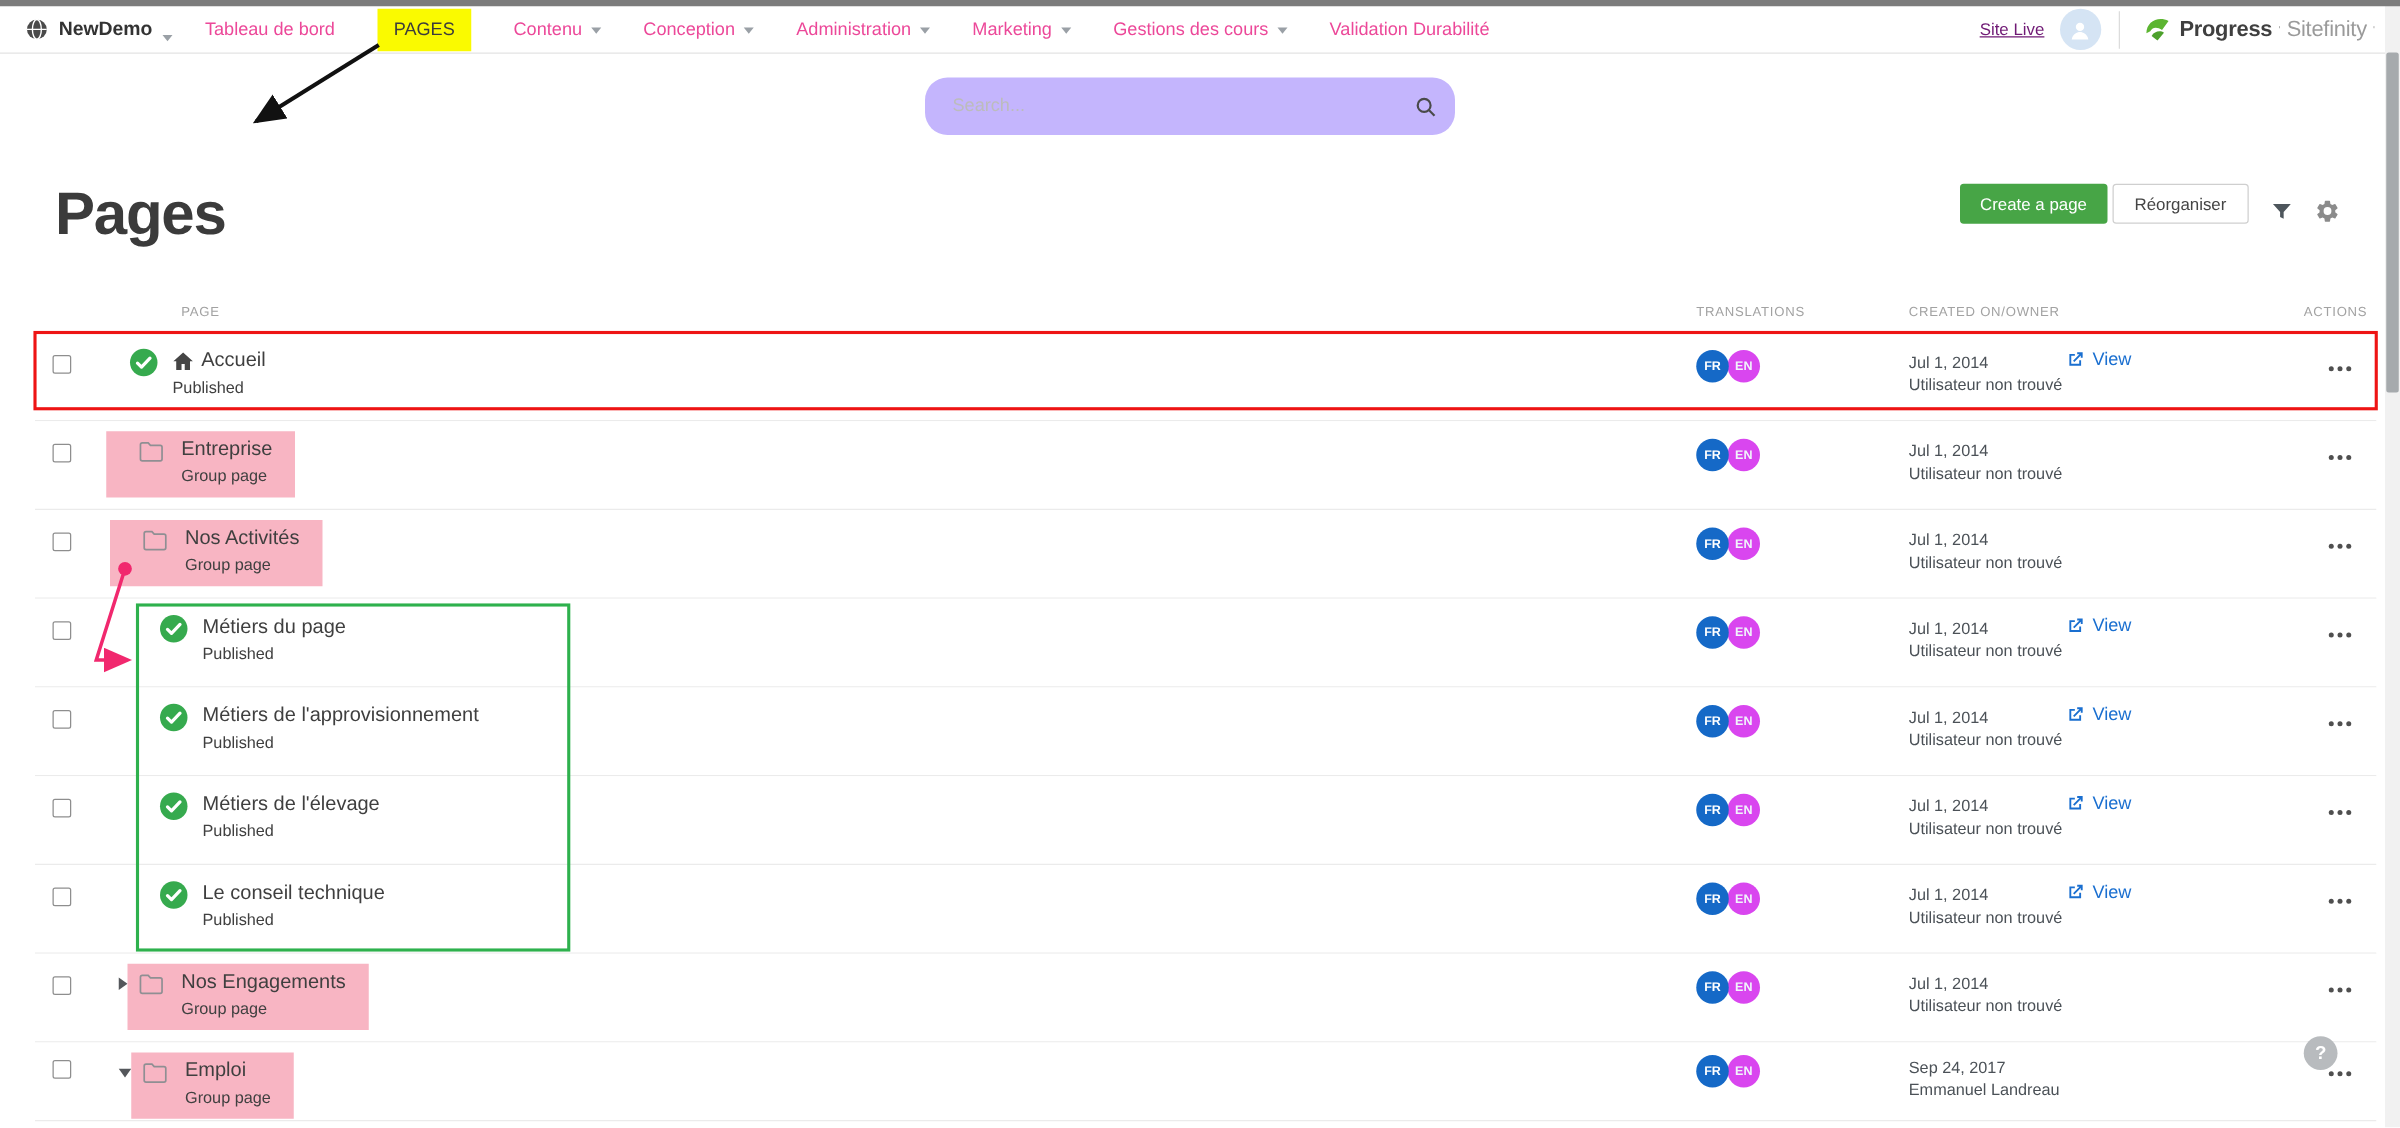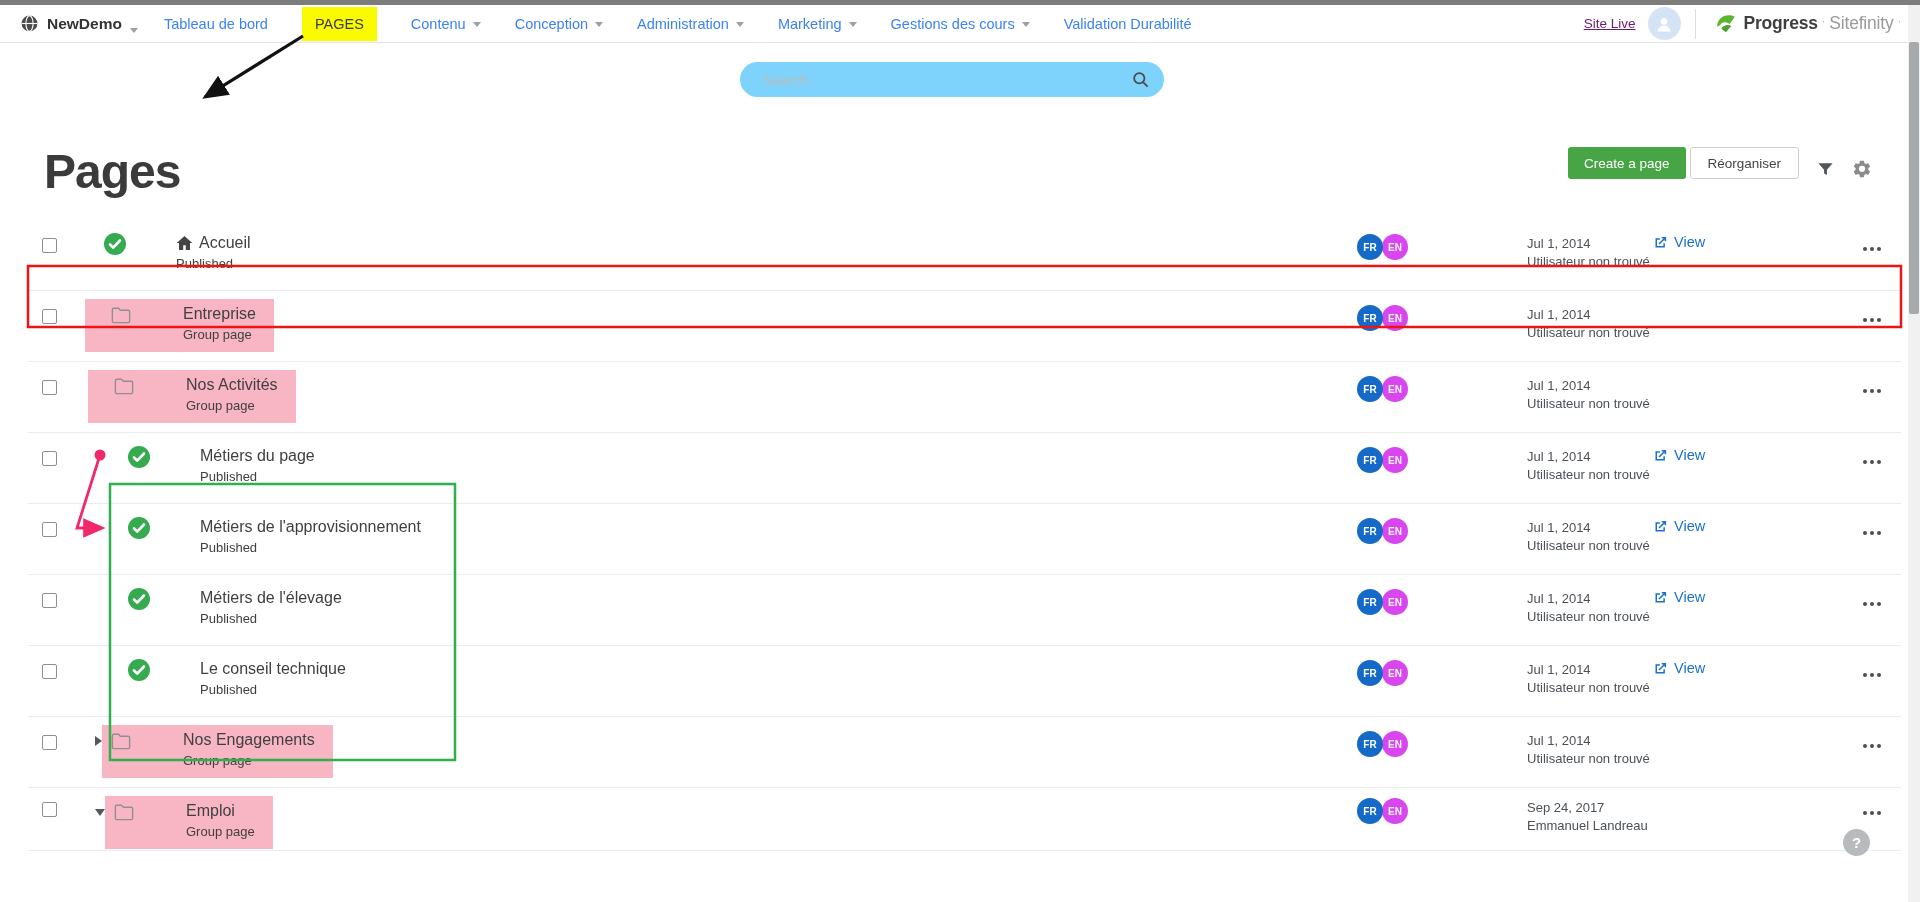--- a/index.html
+++ b/index.html
@@ -12,34 +12,34 @@
   
   .topstrip { position:absolute; top:0; left:0; width:1920px; height:5px; background:#7c7c7c; z-index:70; }
   .navbar {
     position:absolute; top:5px; left:0; width:1920px; height:38px; background:#fff;
     border-bottom:1px solid #e4e4e4; display:flex; align-items:center; padding:0 10px; z-index:20;
   }
   .brand { display:flex; align-items:flex-end; gap:8px; margin:0 26px 0 10px; cursor:pointer; }
   .brand-name { font-size:15.5px; font-weight:bold; color:#333; }
   .caret-down { width:0; height:0; border-left:4.5px solid transparent; border-right:4.5px solid transparent; border-top:5px solid #9aa0a6; margin-top:2px; }
   .nav-items { display:flex; align-items:center; gap:34px; }
-  .nav-item { font-size:14.5px; color:#3b82f6; display:flex; align-items:center; gap:7px; cursor:pointer; white-space:nowrap; }
+  .nav-item { font-size:14.5px; color:#ec4899; display:flex; align-items:center; gap:7px; cursor:pointer; white-space:nowrap; }
   .nav-item.active { background:#fafa00; padding:9px 13px; color:#3c3c3c; }
   .nav-right { margin-left:auto; display:flex; align-items:center; }
   .site-live { color:#701a75; font-size:13.5px; text-decoration:underline; cursor:pointer; }
   .avatar { width:33px; height:33px; border-radius:50%; background:#d5e4f4; margin:0 14px 0 12px; display:flex; align-items:center; justify-content:center; cursor:pointer; }
   .nav-divider { width:1px; height:30px; background:#dcdcdc; margin-right:18px; }
   .logo { display:flex; align-items:center; gap:5px; margin-right:10px; }
   .logo-progress { font-size:17.5px; font-weight:bold; color:#3f3f3f; letter-spacing:-.2px; }
   .logo-sitefinity { font-size:17.5px; color:#9a9a9a; letter-spacing:-.2px; }
   sup.tm { font-size:8px; color:#9a9a9a; }
 
   
   .search-wrap {
-    position:absolute; left:740px; top:62px; width:424px; height:35px; background:#7dd3fc;
+    position:absolute; left:740px; top:62px; width:424px; height:46px; background:#c4b5fd;
     border-radius:18px; display:flex; align-items:center; padding:0 14px 0 20px; z-index:10;
   }
   .search-input { flex:1; border:none; background:transparent; outline:none; font-size:14.5px; color:#555; font-family:"Liberation Sans", sans-serif; }
   .search-input::placeholder { color:#bcbcbc; }
 
   
   .page-title { position:absolute; left:44px; top:112px; font-size:48px; font-weight:bold; color:#3b3b3b; letter-spacing:-1px; z-index:10; }
   .toolbar { position:absolute; left:1568px; top:147px; display:flex; align-items:flex-end; z-index:10; }
   .btn-create { height:32px; padding:0 16px; background:#47a546; color:#fff; font-size:13.5px; border:none; border-radius:3px; cursor:pointer; font-family:"Liberation Sans", sans-serif; }
   .btn-reorg  { height:32px; padding:0 17px; background:#fff; color:#454545; font-size:13.5px; border:1px solid #cfcfcf; border-radius:3px; margin-left:4px; cursor:pointer; font-family:"Liberation Sans", sans-serif; }
@@ -56,21 +56,21 @@
   .row:last-child { height:63px; }
   .c-check { display:flex; justify-content:center; }
   .checkbox { width:15px; height:15px; border:1.5px solid #8e8e8e; border-radius:2px; background:#fff; display:block; transform:translateY(-10px); cursor:pointer; }
   .c-name { display:flex; align-items:flex-start; padding-top:14px; height:100%; }
   .type-home  .c-name { padding-left:33px; }
   .type-group .c-name { padding-left:25px; }
   .type-child .c-name { padding-left:57px; }
   .caret { width:0; height:0; margin:5px 8px 0 0; cursor:pointer; flex:none; }
   .caret.collapsed { border-top:5px solid transparent; border-bottom:5px solid transparent; border-left:7px solid #54575b; }
   .caret.expanded  { border-left:5px solid transparent; border-right:5px solid transparent; border-top:7px solid #54575b; margin-top:7px; }
-  .hl { display:flex; align-items:flex-start;gap:38px; }
+  .hl { display:flex; align-items:flex-start; }
   .hl-pink { background:#f8b5c3; padding:6px 18px 10px 8px; margin:-6px 0 0 -8px; }
   .row.caret-in .hl-pink { margin-left:-25px; padding-left:25px; }
   .icon-folder { margin-right:13px; flex:none; display:flex; }
   .icon-status { margin:-2px 11px 0 0; flex:none; display:flex; }
   .icon-home { margin:0 6px 0 0; flex:none; display:flex; }
   .txt { display:flex; flex-direction:column; }
   .title-line { display:flex; align-items:center; }
   .title { font-size:16px; color:#3f3f3f; cursor:pointer; }
   .sub { font-size:13px; color:#404040; margin-top:4px; }
   .c-trans { display:flex; transform:translateY(-8px); }
@@ -185,20 +185,28 @@
       </svg>
   </span>
   <span class="tool-icon">
     <svg width="20" height="20" viewBox="0 0 24 24" fill="#8b8b8b">
         <path d="M19.4 13c.04-.33.06-.66.06-1s-.02-.67-.06-1l2.1-1.65a.5.5 0 0 0 .12-.64l-2-3.46a.5.5 0 0 0-.61-.22l-2.48 1a7 7 0 0 0-1.73-1l-.38-2.65A.5.5 0 0 0 13.93 2h-4a.5.5 0 0 0-.5.42l-.37 2.65c-.63.26-1.21.6-1.74 1l-2.48-1a.5.5 0 0 0-.6.22l-2 3.46c-.13.22-.08.5.12.64L4.45 11c-.04.33-.07.66-.07 1s.03.67.07 1l-2.1 1.65a.5.5 0 0 0-.13.64l2 3.46c.12.22.39.3.61.22l2.48-1c.53.4 1.11.74 1.74 1l.37 2.65c.04.24.25.42.5.42h4c.25 0 .46-.18.5-.42l.37-2.65c.63-.26 1.21-.6 1.73-1l2.49 1c.22.08.49 0 .6-.22l2-3.46a.5.5 0 0 0-.12-.64L19.4 13zM12 15.5A3.5 3.5 0 1 1 12 8a3.5 3.5 0 0 1 0 7.5z"></path>
       </svg>
   </span>
 </div>
 
 <div class="table">
+  <div class="thead grid-cols">
+    <div class="th"></div>
+    <div class="th th-page">PAGE</div>
+    <div class="th">TRANSLATIONS</div>
+    <div class="th">CREATED ON/OWNER</div>
+    <div class="th"></div>
+    <div class="th th-actions">ACTIONS</div>
+  </div>
   <div id="tbody">
       <div class="row grid-cols type-home">
     <div class="cell c-check">
       <span class="checkbox"></span>
     </div>
     <div class="cell c-name">
 
       <span class="hl">
 
         <span class="icon-status">

